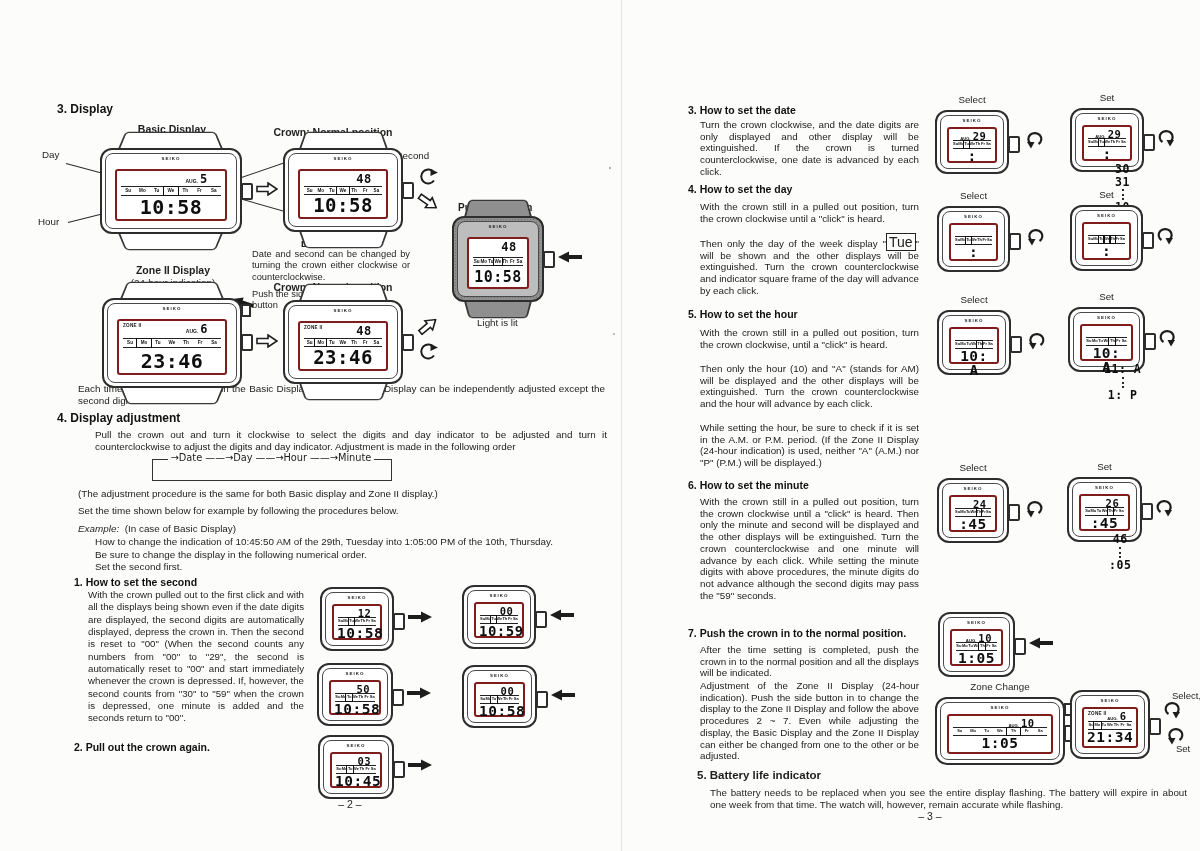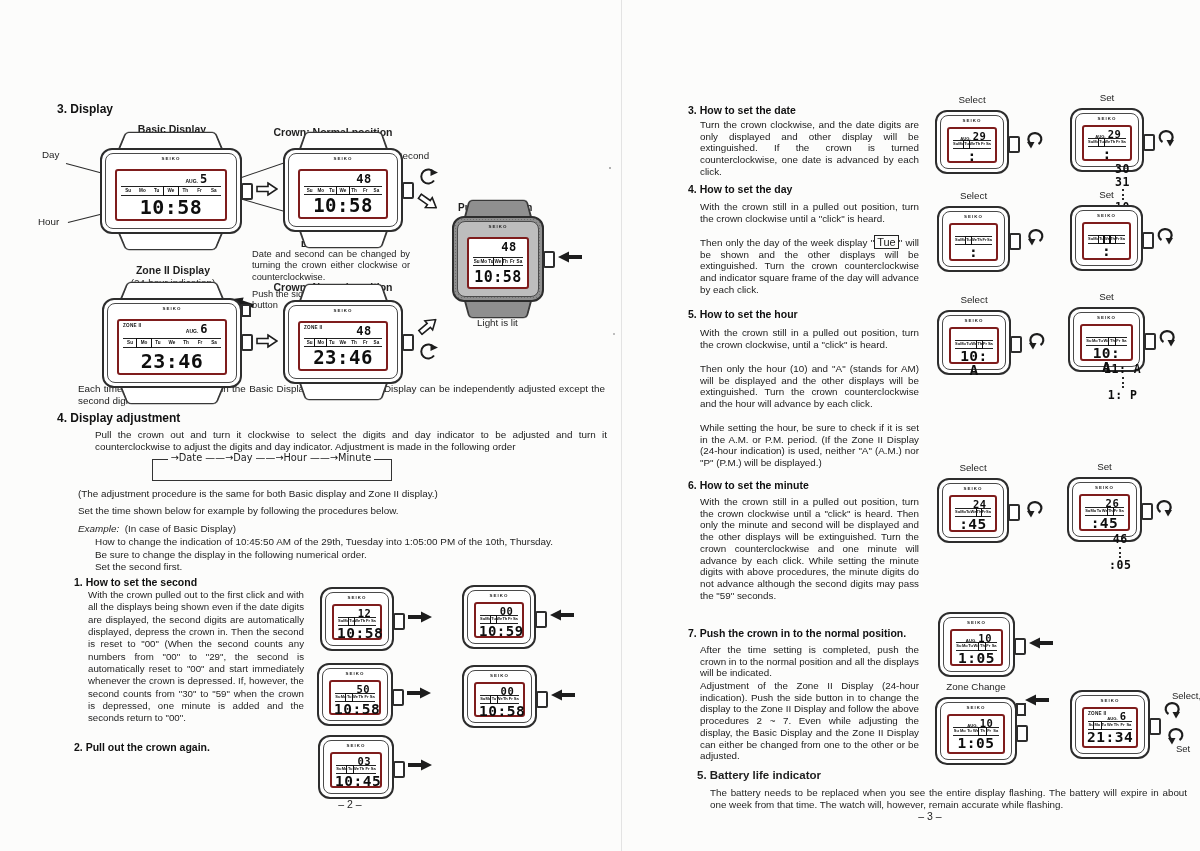--- a/index.html
+++ b/index.html
@@ -7,21 +7,21 @@
        font-family:"Liberation Sans",sans-serif;color:#1e1e1e;overflow:hidden;}
   .abs{position:absolute;}
   .t{font-size:9.9px;line-height:12px;text-align:justify;color:#212121;}
   .tt{font-size:9.8px;line-height:11.7px;text-align:justify;color:#212121;}
   .b{font-weight:bold;}
   .c{text-align:center;}
   .h1{font-weight:bold;font-size:12px;color:#111;}
   .h2{font-weight:bold;font-size:10.5px;color:#111;}
   .lbl{font-size:9.8px;color:#1e1e1e;}
   .pline{position:absolute;height:1.3px;background:#2b2b2b;transform-origin:left center;}
-  .daybox{border:1px solid #222;padding:0 2px;font-size:11px;}
+  .daybox{border:1px solid #222;padding:0 2px;font-size:14px;}
   .flowbox{position:absolute;border:1.4px solid #333;}
   .flowlabels{position:absolute;text-align:center;font-family:"DejaVu Sans",sans-serif;font-size:9.8px;color:#1c1c1c;}
   .flowlabels span{background:#fcfcfb;padding:0 3px;}
   
   .watch{position:absolute;z-index:2;}
   .wcase{position:absolute;inset:0;border:2.5px solid #2d2d2d;border-radius:12px;background:#fff;z-index:1;}
   .wcase.dark{background:#8f8f8f;background-image:radial-gradient(#6f6f6f 0.8px,transparent 0.9px);background-size:3px 3px;}
   .bezel{position:absolute;inset:3px;border:1.5px solid #4a4a4a;border-radius:8px;background:#fff;}
   .dark .bezel{background:#bdbdbd;}
   .brand{position:absolute;top:2px;left:0;right:0;text-align:center;font-size:4.4px;font-weight:bold;letter-spacing:1.1px;color:#222;}
@@ -754,21 +754,21 @@
           </div>
         </div>
         <div class="crown"></div>
       </div>
       <div class="arrows">
         <span><svg width="24" height="14" viewBox="0 0 24 14">
             <polygon points="24,5 11,5 11,1.5 0,7 11,12.5 11,9 24,9" fill="#1d1d1d"></polygon>
           </svg></span>
       </div>
     </div>
-    <div class="watch" style="left: 935px; top: 697px; width: 82px; height: 68px;">
+    <div class="watch" style="left: 935px; top: 697px; width: 82px; height: 68px; padding-left: 48px;">
       <div class="wcap">Zone Change</div>
       <div class="wcase">
         <div class="bezel">
           <div class="brand">SEIKO</div>
           <div class="lcd">
             <div class="lrow">
               <div class="month">AUG.</div>
               <div class="seg" style="font-size: 10.5px;">10</div>
             </div>
             <div class="daybar">

